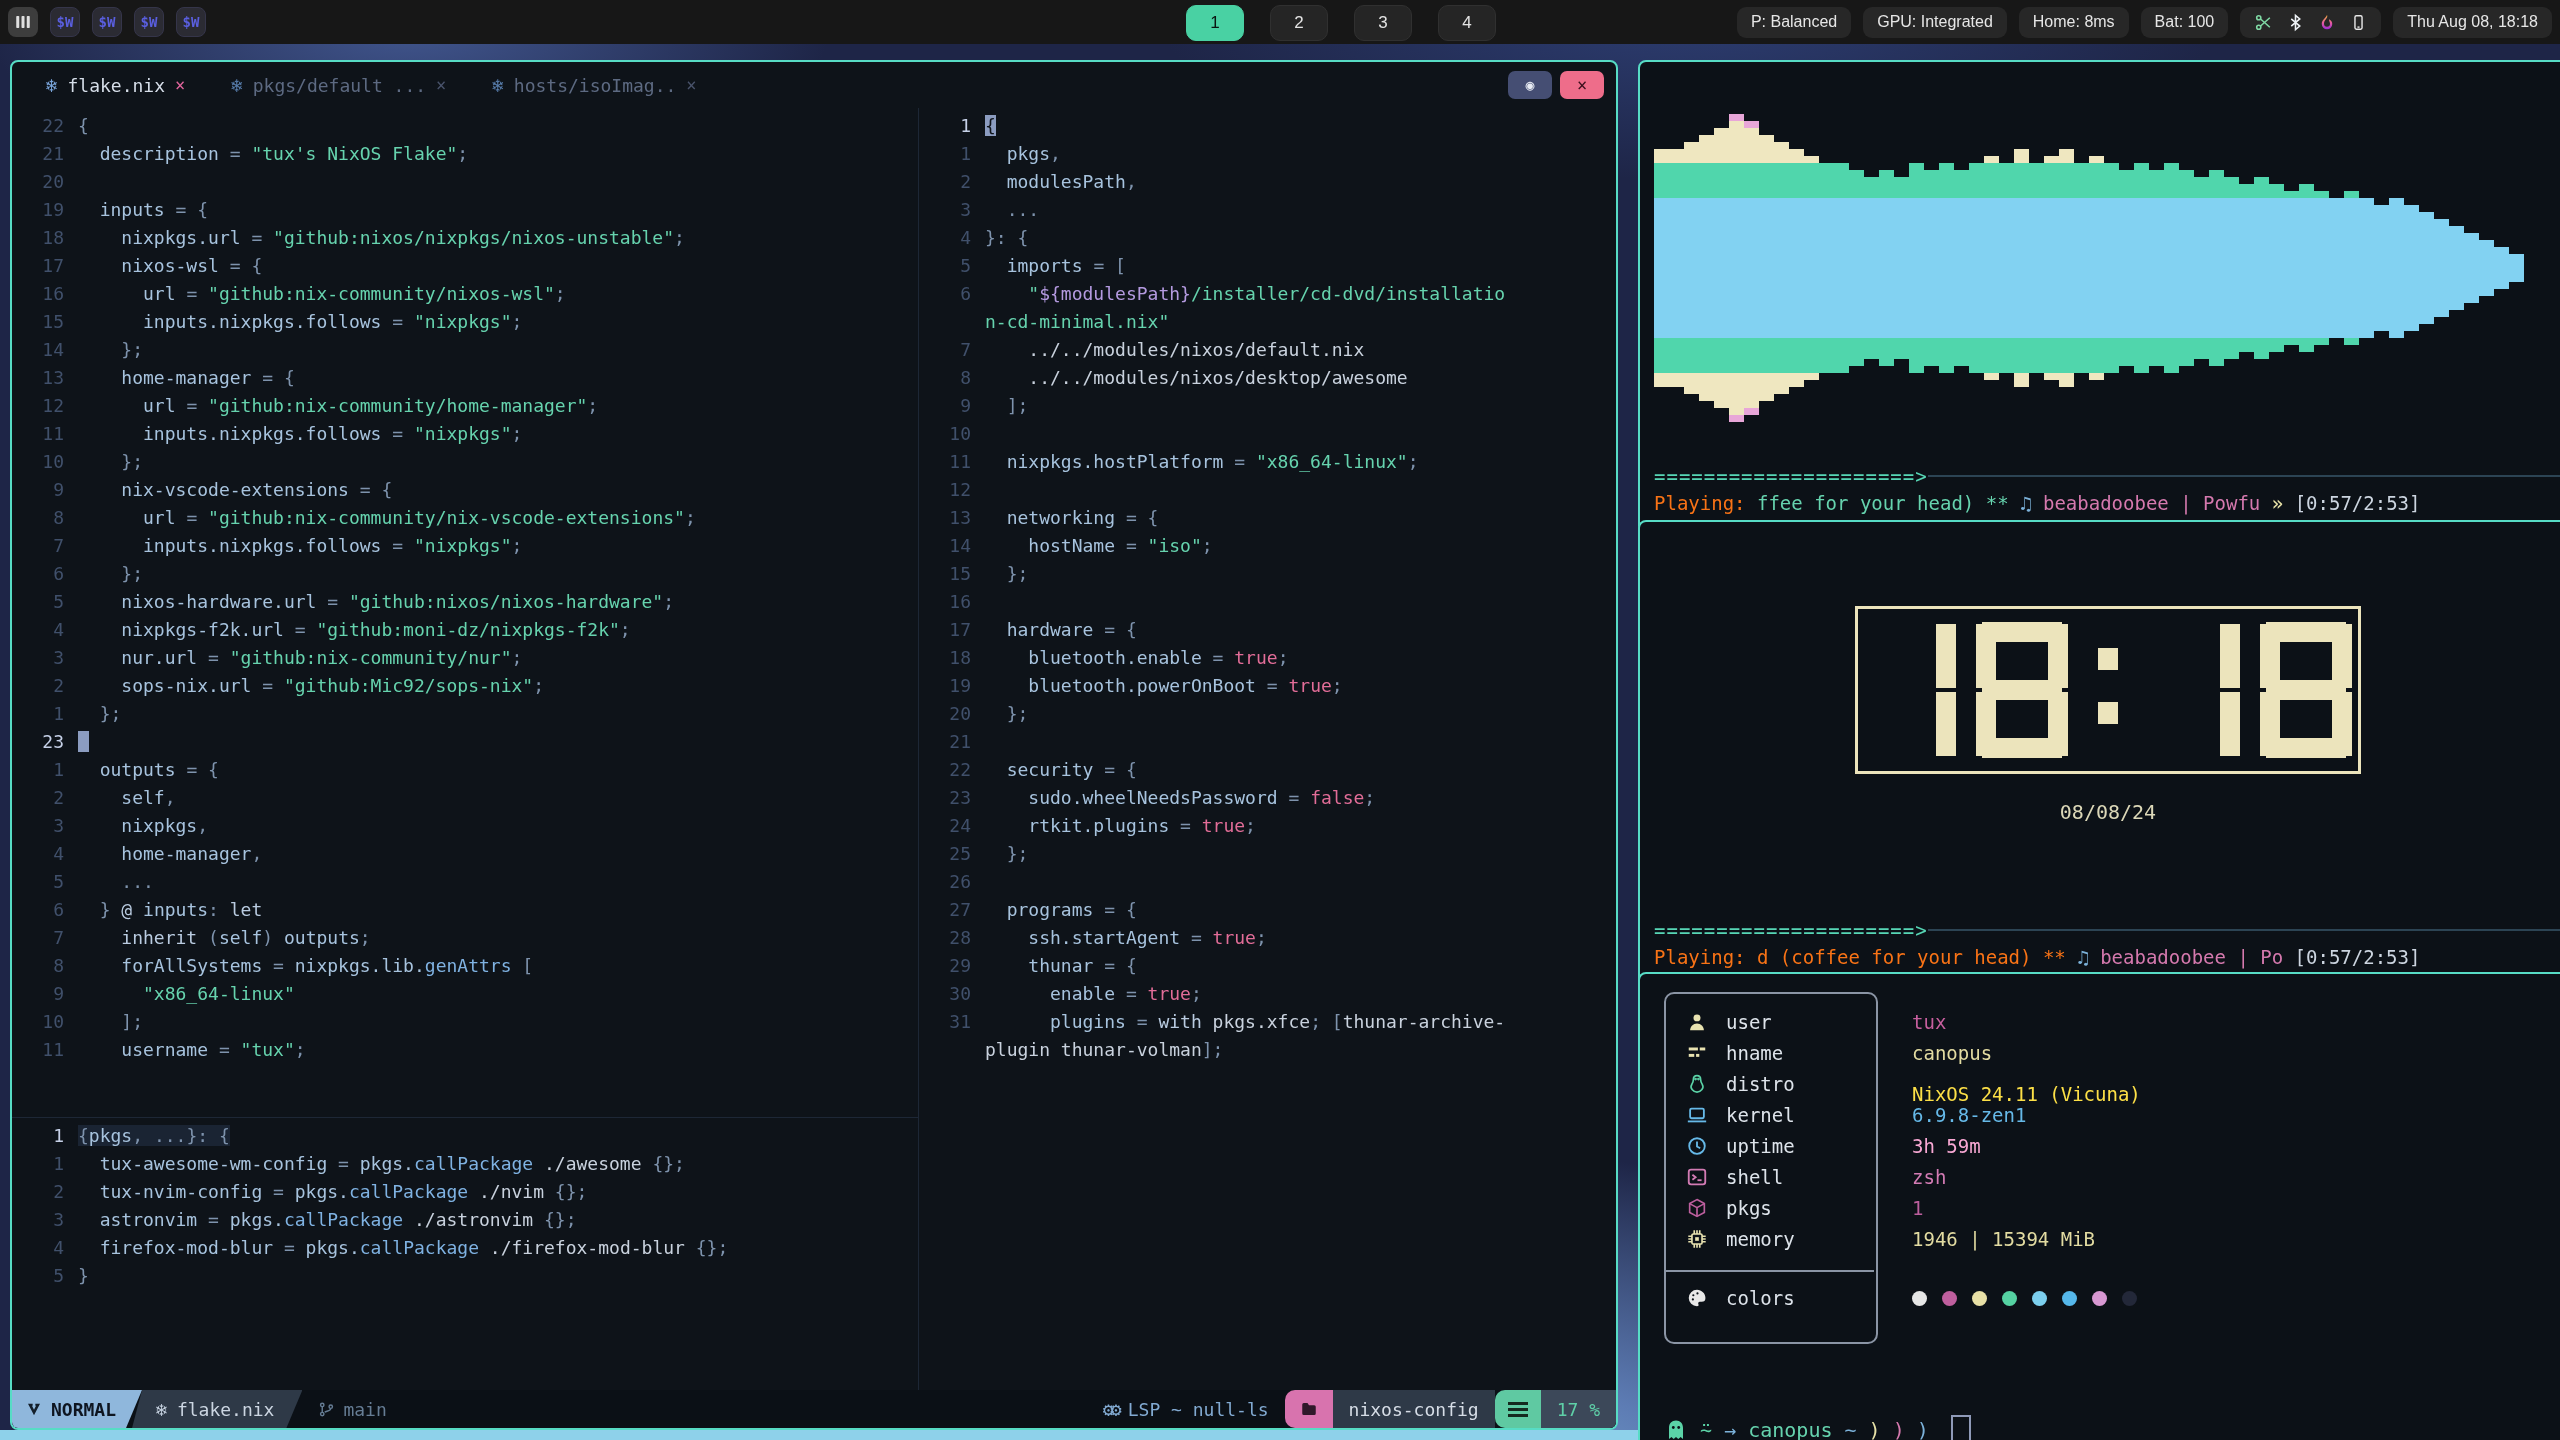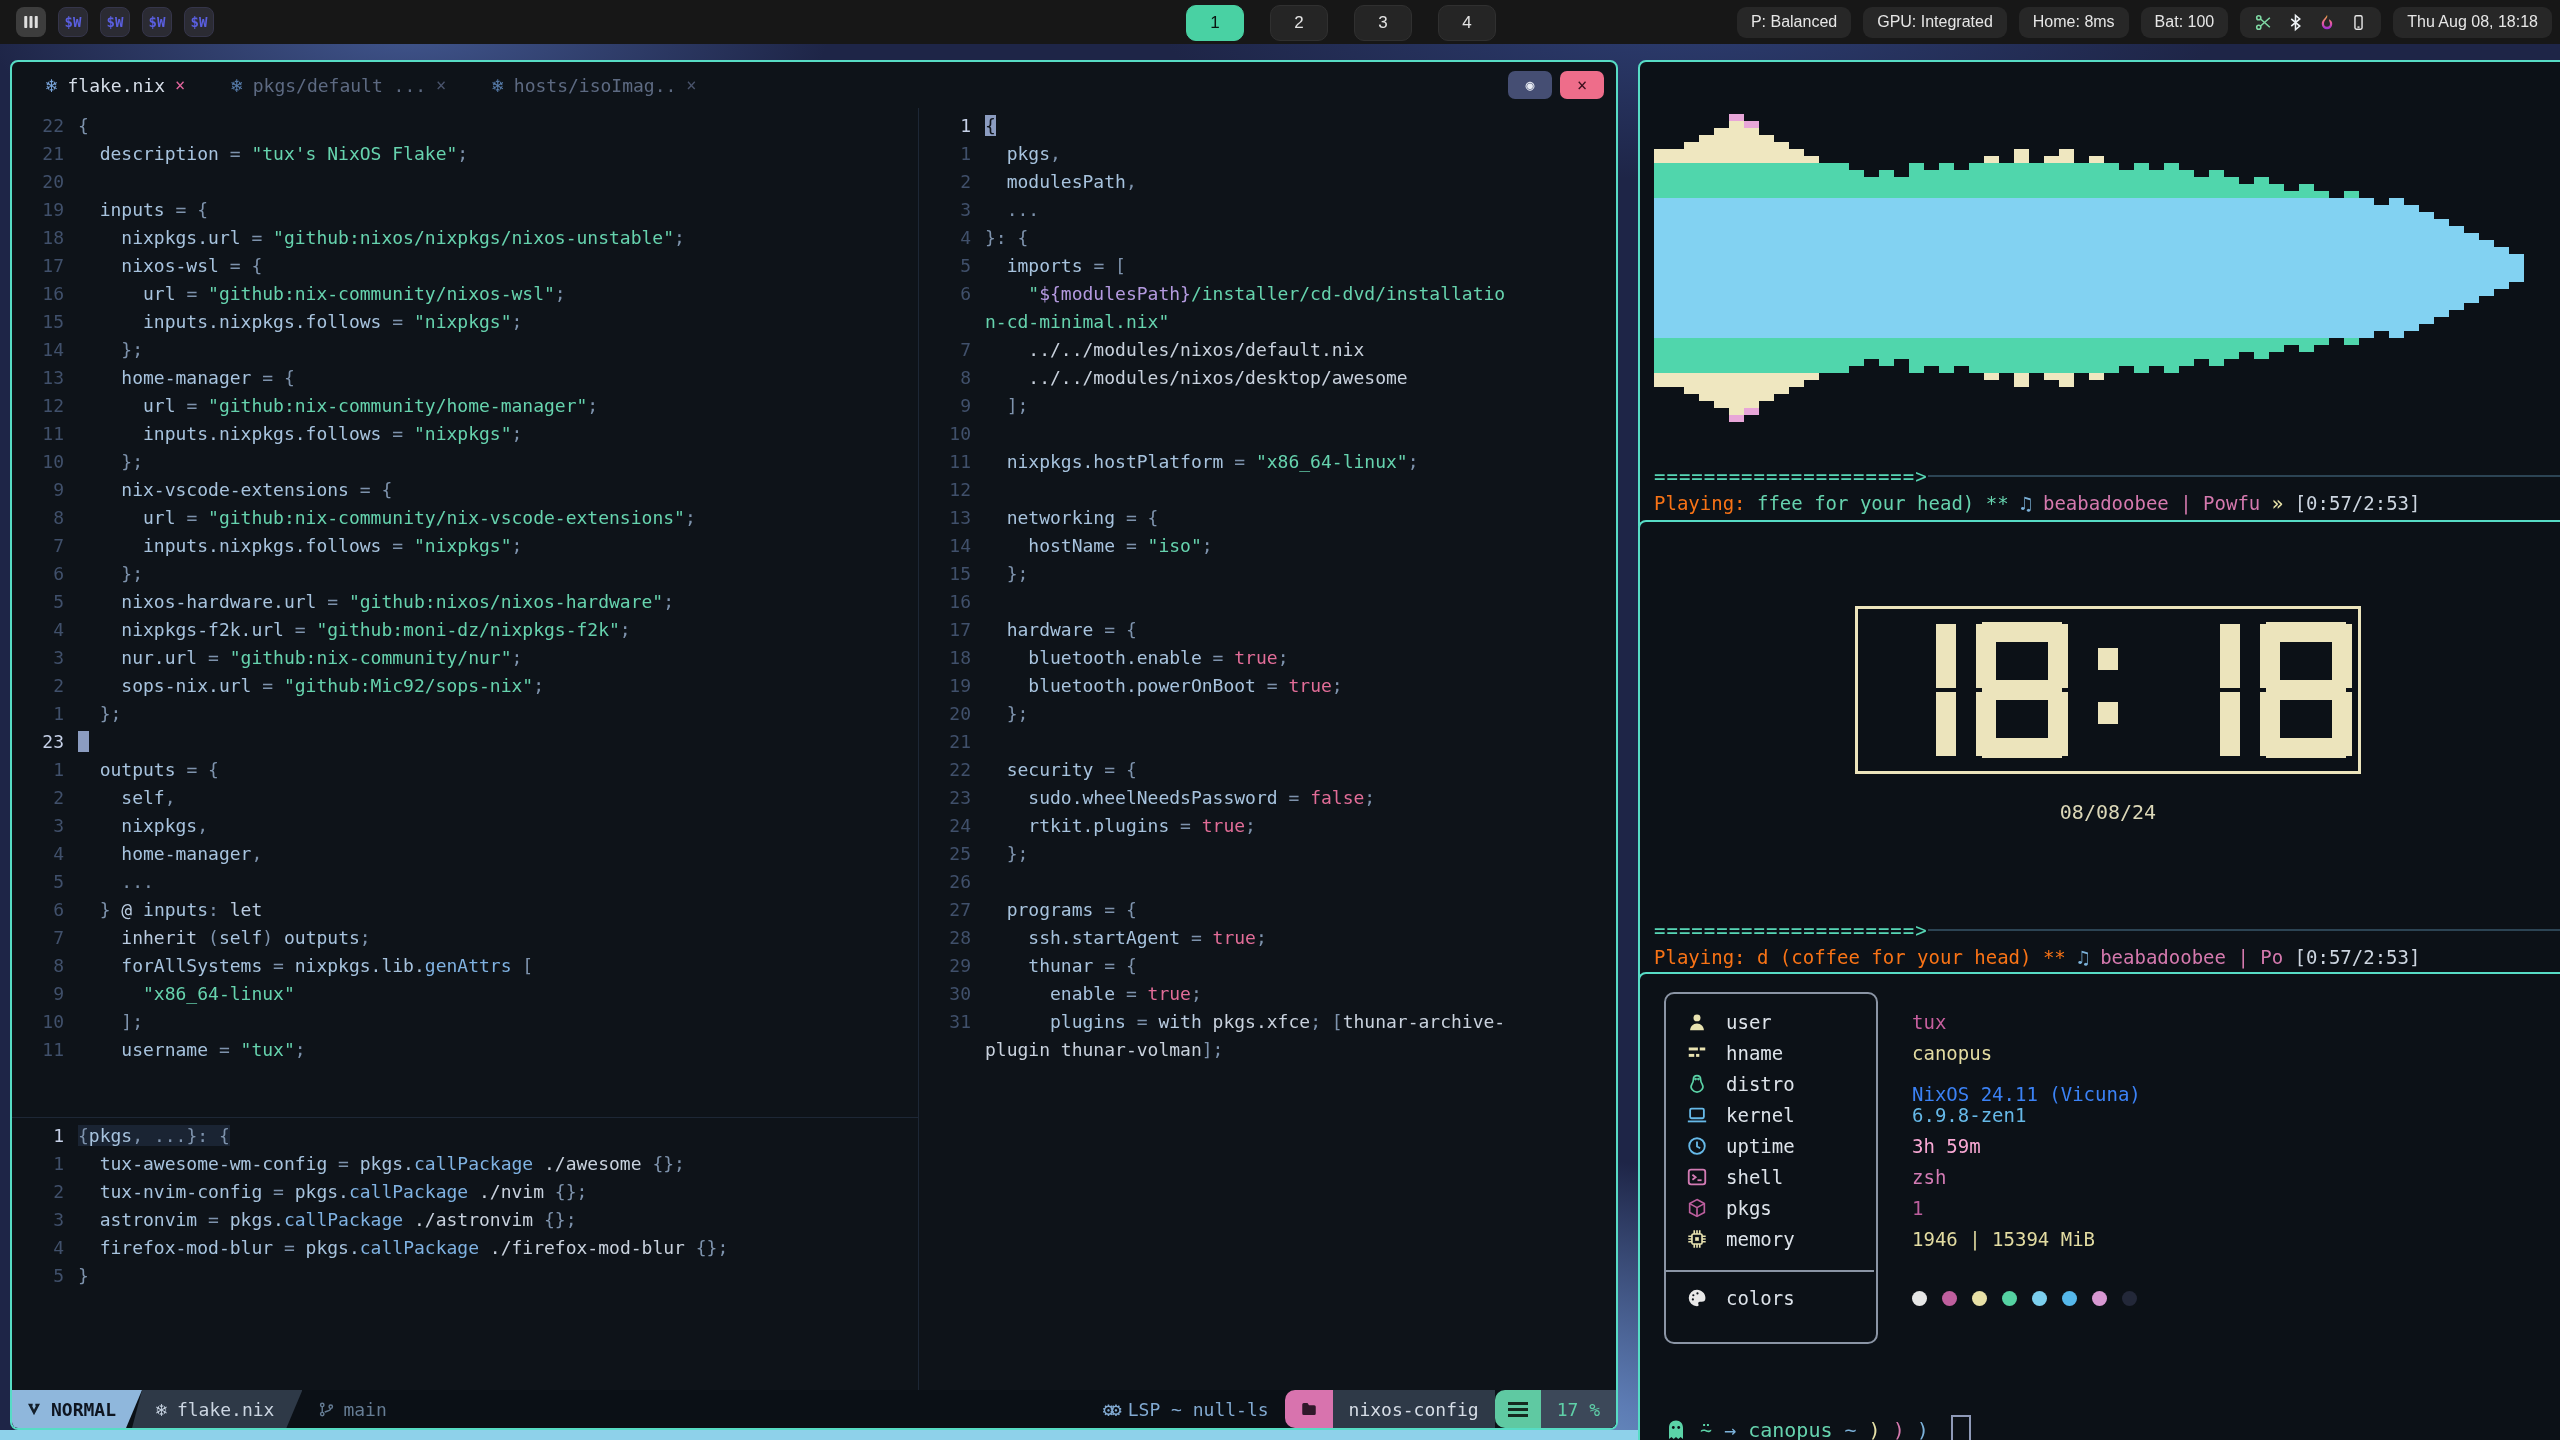--- a/index.html
+++ b/index.html
@@ -8,21 +8,21 @@
     background:
       radial-gradient(700px 260px at 16% 2%, #41568e 0%, rgba(65,86,142,0) 60%),
       radial-gradient(900px 300px at 66% 0%, #2e3f74 0%, rgba(46,63,116,0) 60%),
       radial-gradient(1400px 600px at 50% 108%, #8fd0ea 0%, #5d7cb4 35%, rgba(93,124,180,0) 70%),
       #1e2547;}
   .bottom-strip{position:absolute;left:0;right:0;bottom:0;height:10px;background:#8ed1ea;}
 
   
   .topbar{position:absolute;left:0;top:0;width:2560px;height:44px;background:#171717;
     display:flex;align-items:center;font-family:"Liberation Sans","DejaVu Sans",sans-serif;}
-  .tb-left{display:flex;align-items:flex-end;gap:12px;margin-left:16px;}
+  .tb-left{display:flex;align-items:flex-end;gap:12px;margin-left:8px;}
   .launcher{width:30px;height:30px;border-radius:8px;background:#3d3d3d;display:flex;align-items:center;justify-content:center;}
   .appicon{width:28px;height:28px;border-radius:8px;background:#2b2b33;border:1px solid #35354a;
     color:#5a5fe0;font-weight:bold;font-size:14px;display:flex;align-items:center;justify-content:center;
     font-family:"DejaVu Sans Mono",monospace;}
   .tb-tags{position:absolute;left:1186px;top:5px;display:flex;gap:26px;}
   .tag{width:56px;height:34px;border-radius:10px;background:#252525;border:1px solid #303030;color:#e3e3e3;
     font-size:17px;display:flex;align-items:center;justify-content:center;}
   .tag.active{background:#49d1a3;border-color:#49d1a3;color:#0b1511;}
   .tb-right{margin-left:auto;display:flex;align-items:center;gap:12px;margin-right:8px;}
   .pill{height:31px;border-radius:9px;background:#272727;color:#e6e6e6;font-size:16px;
@@ -729,21 +729,21 @@
         </div>
         <div class="frow">
           <span class="fic" style="color: rgb(91, 211, 167);">
             <svg width="22" height="22" viewBox="0 0 24 24" fill="none" stroke="currentColor" stroke-width="1.8">
               <path d="M12 2.8c-2.6 0-4 2-4 4.6 0 2-.7 3.4-1.6 4.8-1 1.6-1.3 4 .2 5.7C8 19.6 9.8 20.8 12 20.8s4-1.2 5.4-2.9c1.5-1.7 1.2-4.1.2-5.7-.9-1.4-1.6-2.8-1.6-4.8 0-2.6-1.4-4.6-4-4.6z"></path>
               <circle cx="10.4" cy="6.6" r="0.6" fill="currentColor"></circle>
               <circle cx="13.6" cy="6.6" r="0.6" fill="currentColor"></circle>
             </svg>
           </span>
           <span class="flabel">distro</span>
-          <span class="fval" style="color: #3b82f6; margin-top: 21px;">NixOS 24.11 (Vicuna)</span>
+          <span class="fval" style="color: #fde047; margin-top: 21px;">NixOS 24.11 (Vicuna)</span>
         </div>
         <div class="frow">
           <span class="fic" style="color: rgb(102, 185, 232);">
             <svg width="22" height="22" viewBox="0 0 24 24" fill="none" stroke="currentColor" stroke-width="2">
               <rect x="4.5" y="5" width="15" height="10.5" rx="1.5"></rect>
               <path d="M2 19h20"></path>
             </svg>
           </span>
           <span class="flabel">kernel</span>
           <span class="fval" style="color: rgb(102, 185, 232);">6.9.8-zen1</span>

